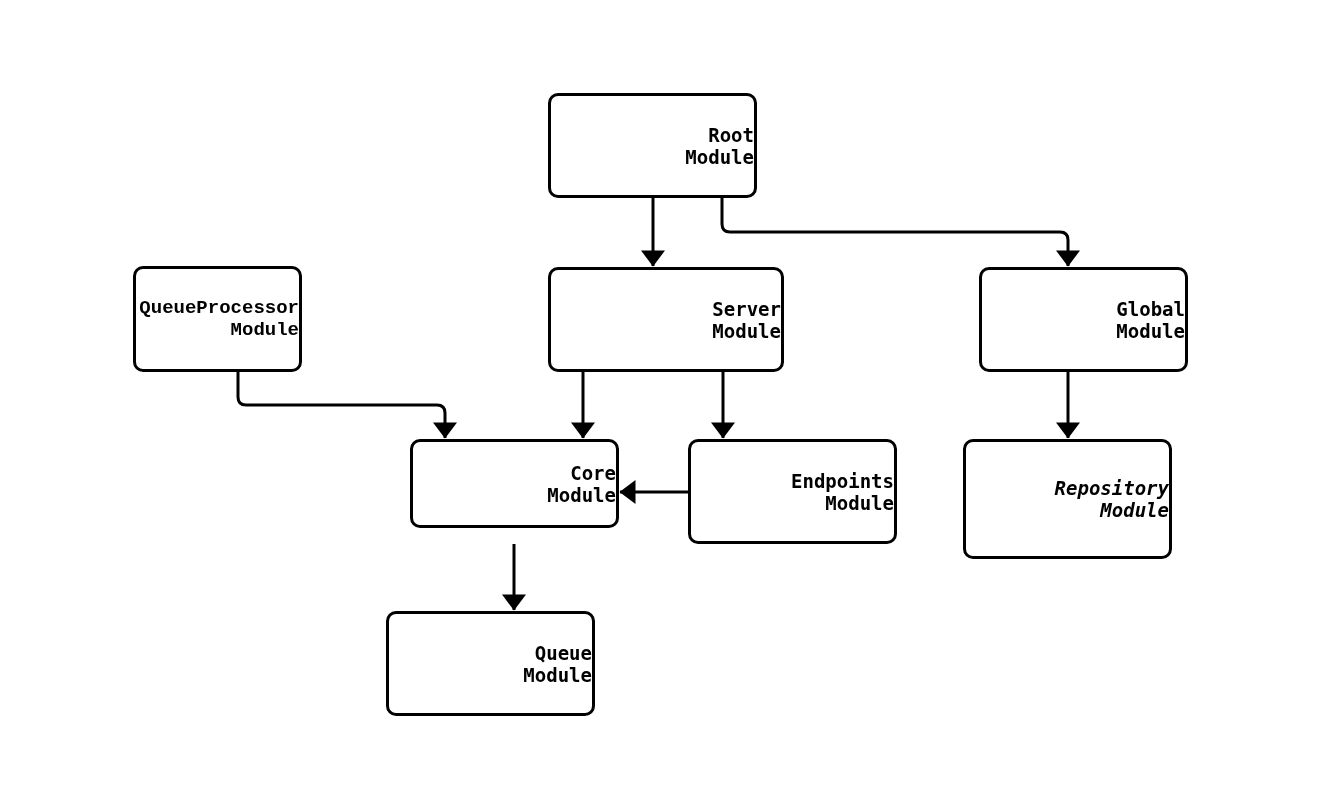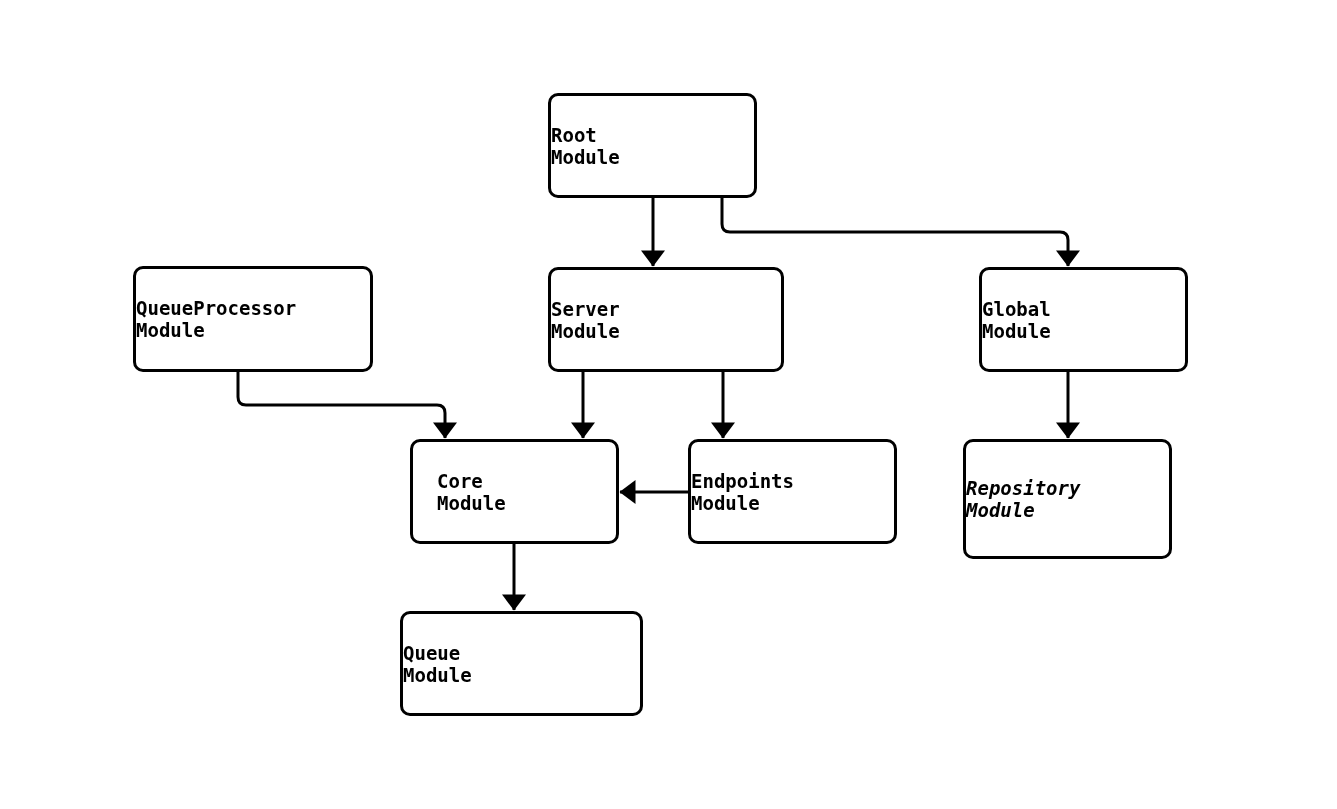--- a/index.html
+++ b/index.html
@@ -29,21 +29,21 @@
     stroke: none;
   }
   .node {
     position: absolute;
     box-sizing: border-box;
     border: 3px solid #000000;
     border-radius: 10px;
     background: #ffffff;
     display: flex;
     flex-direction: column;
-    align-items: flex-start;
+    align-items: flex-end;
     justify-content: center;
     font-family: "DejaVu Sans Mono", "Liberation Mono", monospace;
     font-weight: bold;
     font-size: 19px;
     line-height: 22px;
     color: #000000;
     text-align: center;
   }
 </style>
 </head>
@@ -65,42 +65,42 @@
         <path class="edge" d="M688,492 L620,492" marker-end="url(#arrowhead)"></path>
         <path class="edge" d="M1068,372 L1068,438" marker-end="url(#arrowhead)"></path>
         <path class="edge" d="M514,544 L514,610" marker-end="url(#arrowhead)"></path>
       </g>
   </svg>
   <div id="node-layer">
       <div class="node" style="left: 548px; top: 93px; width: 209px; height: 105px;">
         <span>Root</span>
         <span>Module</span>
       </div>
-      <div class="node" style="left: 133px; top: 266px; width: 240px; height: 106px;">
+      <div class="node" style="left: 133px; top: 266px; width: 169px; height: 106px; font-family: Liberation Mono, monospace;">
         <span>QueueProcessor</span>
         <span>Module</span>
       </div>
       <div class="node" style="left: 548px; top: 267px; width: 236px; height: 105px;">
         <span>Server</span>
         <span>Module</span>
       </div>
       <div class="node" style="left: 963px; top: 267px; width: 209px; height: 105px; margin-left: 16px;">
         <span>Global</span>
         <span>Module</span>
       </div>
-      <div class="node" style="left: 410px; top: 439px; width: 209px; height: 105px; padding-left: 24px;">
+      <div class="node" style="left: 410px; top: 439px; width: 209px; height: 89px; padding-left: 24px;">
         <span>Core</span>
         <span>Module</span>
       </div>
       <div class="node" style="left: 688px; top: 439px; width: 209px; height: 105px;">
         <span>Endpoints</span>
         <span>Module</span>
       </div>
       <div class="node" style="left: 963px; top: 439px; width: 209px; height: 120px; font-style: italic;">
         <span>Repository</span>
         <span>Module</span>
       </div>
-      <div class="node" style="left: 400px; top: 611px; width: 243px; height: 105px;">
+      <div class="node" style="left: 386px; top: 611px; width: 209px; height: 105px;">
         <span>Queue</span>
         <span>Module</span>
       </div>
     </div>
 </div>
 
 </body></html>

